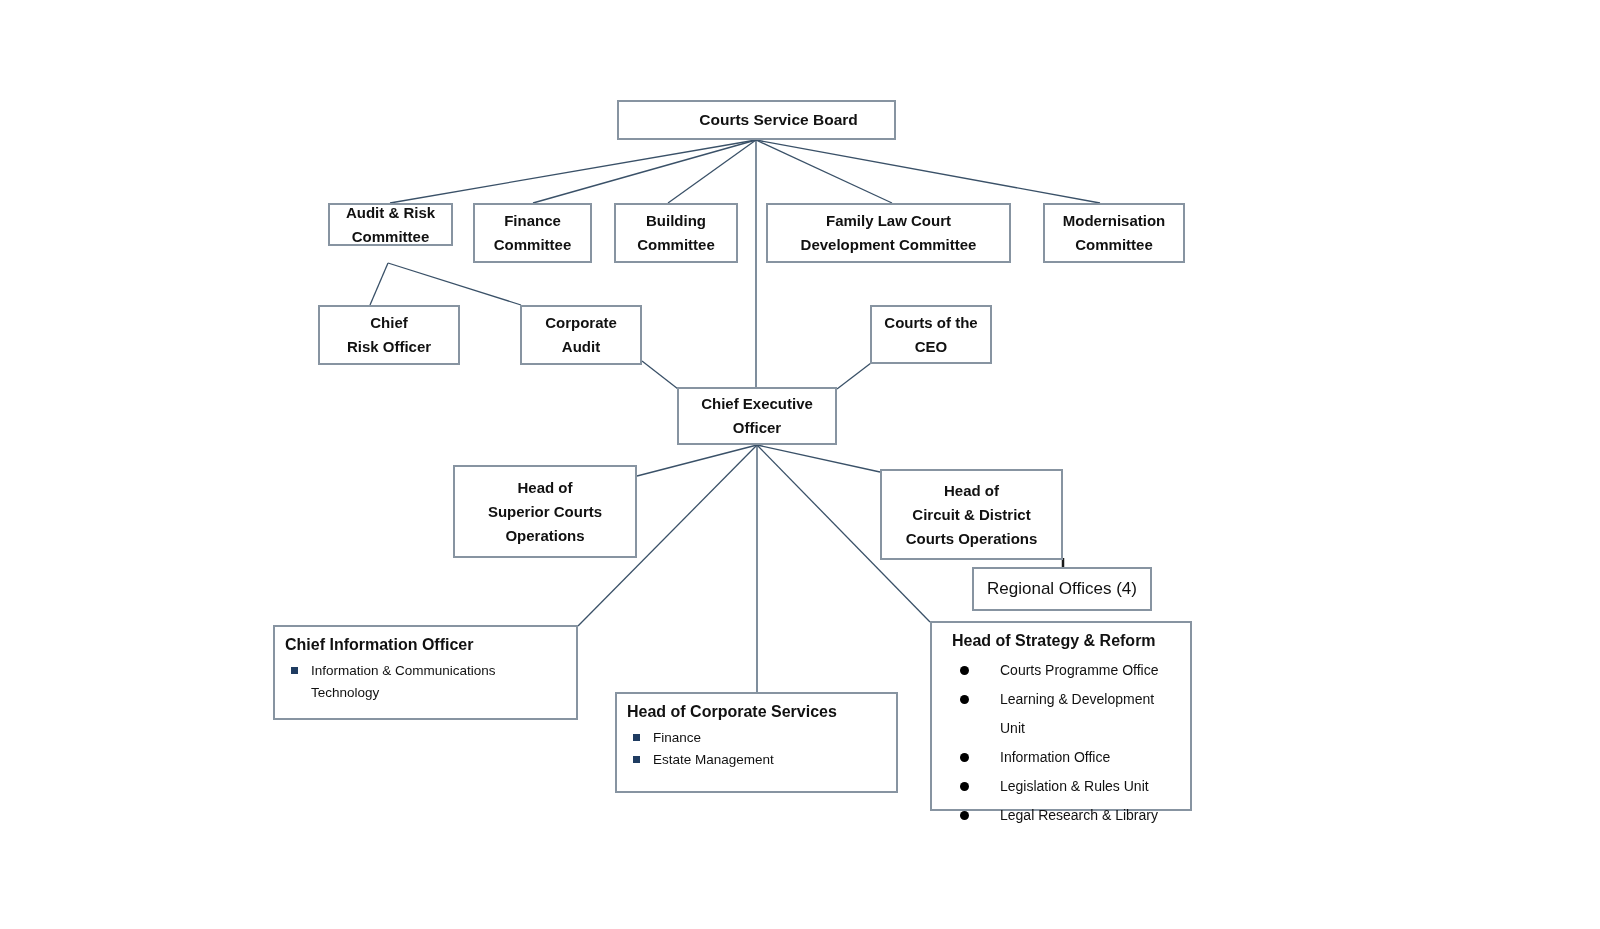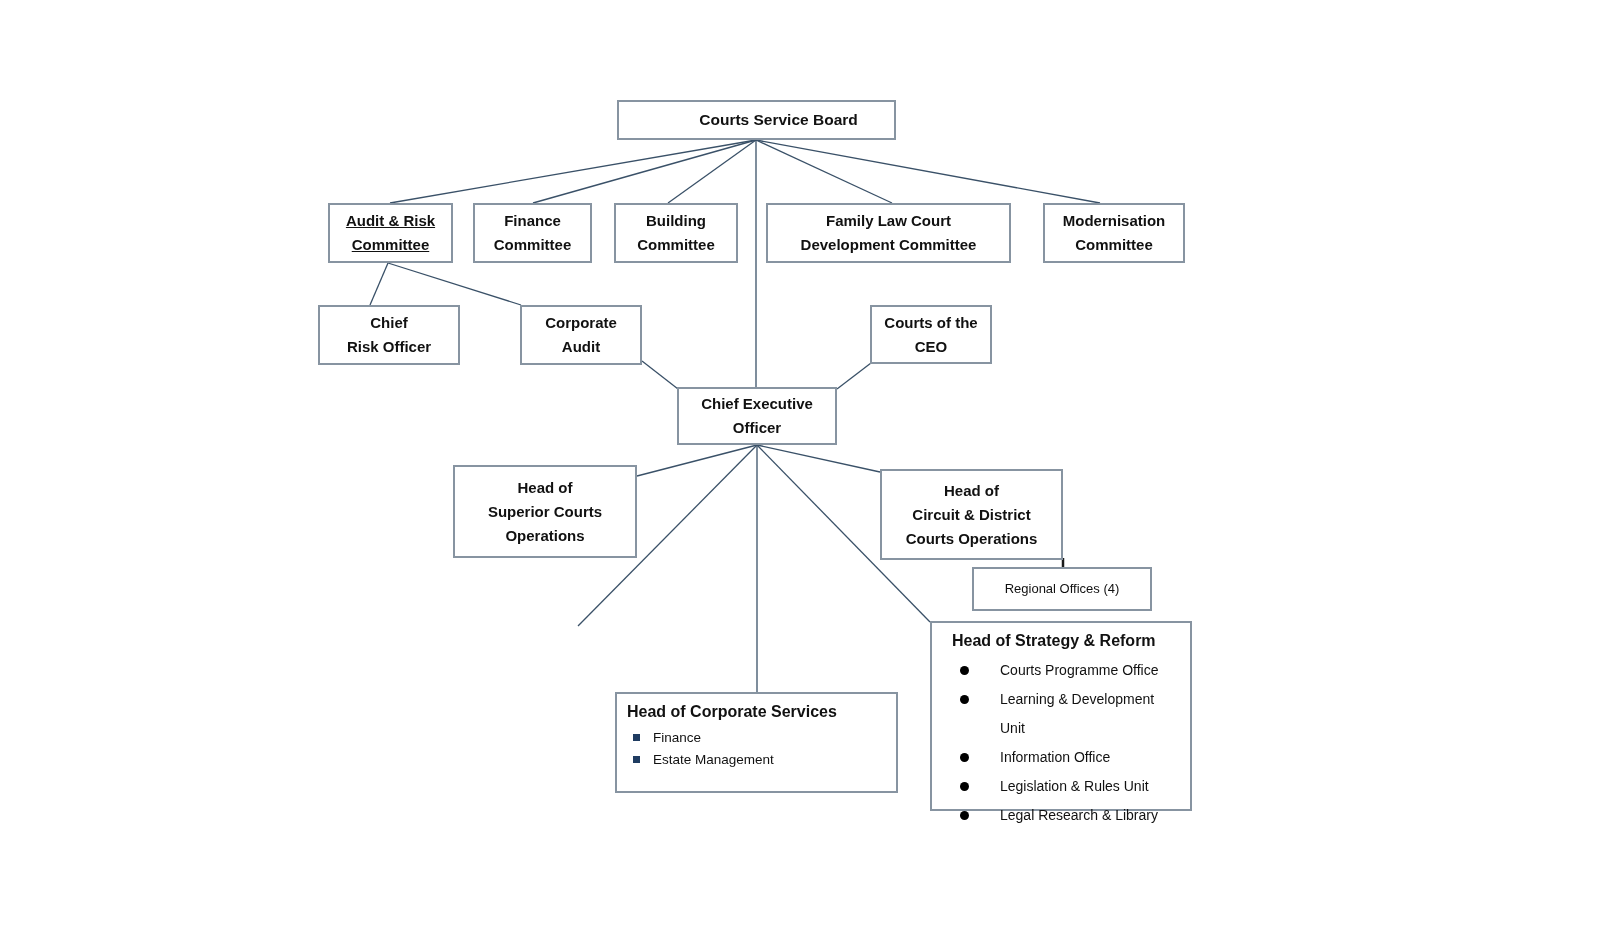--- a/index.html
+++ b/index.html
@@ -12,21 +12,21 @@
   svg.connectors line{stroke:var(--line);stroke-width:1.3;}
   svg.connectors line.tick{stroke:var(--tick);stroke-width:2.5;}
   .box{
     position:absolute;box-sizing:border-box;background:#fff;
     border:2px solid var(--border);
     display:flex;align-items:center;justify-content:center;
     text-align:center;font-weight:bold;font-size:15px;line-height:1.6;
     white-space:pre-line;
   }
   .box.board{font-size:15.5px;padding-left:44px;}
-  .box.plain{font-weight:400;font-size:13px;line-height:1.2;}
+  .box.plain{font-weight:400;font-size:17px;line-height:1.2;}
   .detail{
     position:absolute;box-sizing:border-box;background:#fff;
     border:2px solid var(--border);
     display:block;text-align:left;padding:7px 10px 6px 10px;
   }
   .detail .dtitle{font-weight:bold;font-size:16px;line-height:1.4;display:block;}
   .detail ul{list-style:none;margin:4px 0 0 0;padding:0;}
   .detail li{position:relative;font-size:13.5px;line-height:1.62;padding-left:26px;}
   .detail li::before{
     content:"";position:absolute;left:6px;top:7px;width:7px;height:7px;
@@ -62,21 +62,21 @@
     <line x1="757" y1="445" x2="880" y2="472"></line>
     <line x1="757" y1="445" x2="578" y2="626"></line>
     <line x1="757" y1="445" x2="757" y2="692"></line>
     <line x1="757" y1="445" x2="930" y2="622"></line>
 
     <line class="tick" x1="1063" y1="558" x2="1063" y2="568"></line>
   </svg>
 
   <div class="box board" style="left:617px;top:100px;width:279px;height:40px;">Courts Service Board</div>
 
-  <div class="box" style="left:328px;top:203px;width:125px;height:60px;text-decoration:underline;">Audit &amp; Risk
+  <div class="box" style="left:328px;top:203px;width:125px;height:43px;">Audit &amp; Risk
 Committee</div>
 
   <div class="box" style="left:473px;top:203px;width:119px;height:60px;">Finance
 Committee</div>
 
   <div class="box" style="left:614px;top:203px;width:124px;height:60px;">Building
 Committee</div>
 
   <div class="box" style="left:766px;top:203px;width:245px;height:60px;">Family Law Court
 Development Committee</div>
@@ -99,20 +99,26 @@
   <div class="box" style="left:453px;top:465px;width:184px;height:93px;">Head of
 Superior Courts
 Operations</div>
 
   <div class="box" style="left:880px;top:469px;width:183px;height:91px;">Head of
 Circuit &amp; District
 Courts Operations</div>
 
   <div class="box plain" style="left:972px;top:567px;width:180px;height:44px;">Regional Offices (4)</div>
 
+  <div class="detail" style="left:273px;top:625px;width:305px;height:95px;">
+    <span class="dtitle">Chief Information Officer</span>
+    <ul>
+      <li>Information &amp; Communications Technology</li>
+    </ul>
+  </div>
 
   <div class="detail" style="left:615px;top:692px;width:283px;height:101px;">
     <span class="dtitle">Head of Corporate Services</span>
     <ul>
       <li>Finance</li>
       <li>Estate Management</li>
     </ul>
   </div>
 
   <div class="detail round" style="left:930px;top:621px;width:262px;height:190px;padding-left:20px;">

